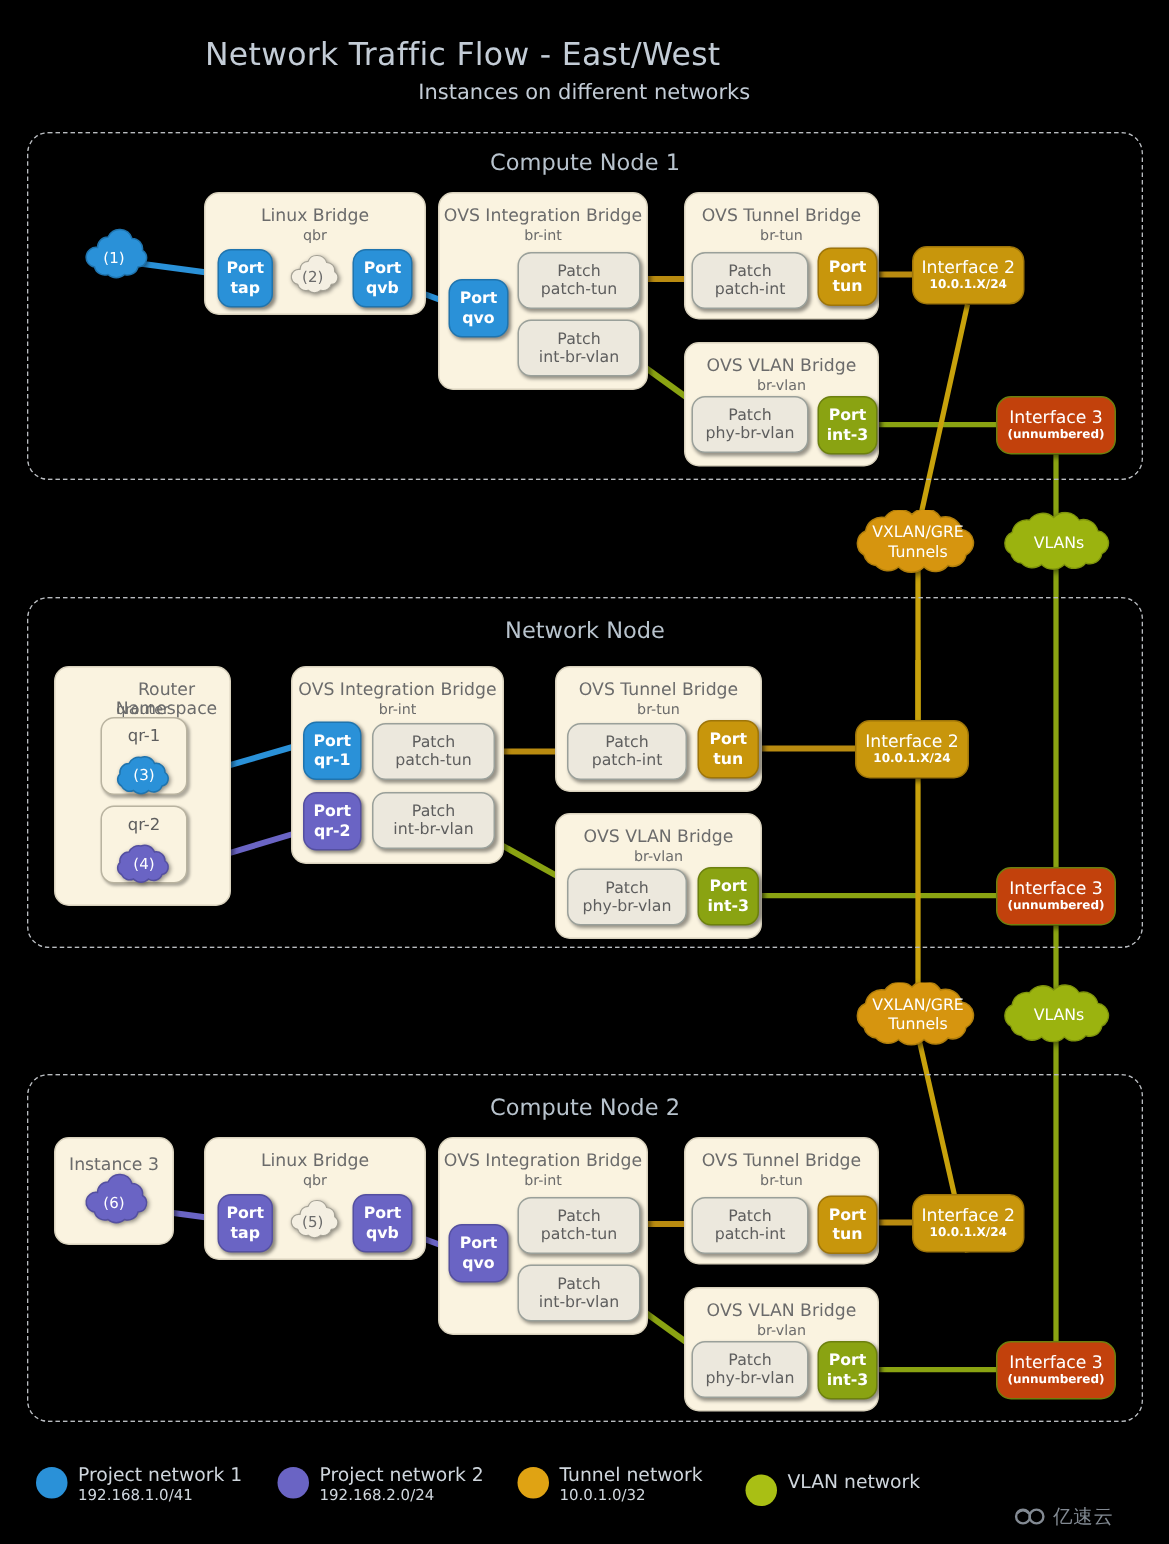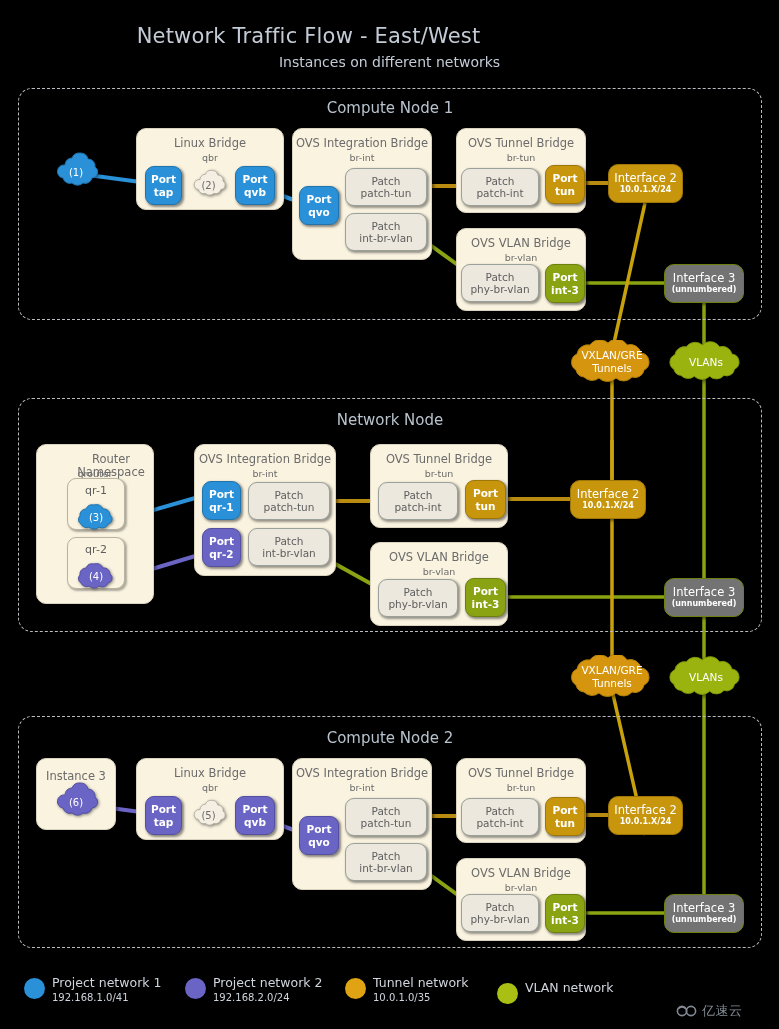--- a/index.html
+++ b/index.html
@@ -115,21 +115,21 @@
     flex-direction: column;
     align-items: center;
     justify-content: center;
     color: #ffffff;
     text-align: center;
     box-shadow: 2px 2px 3px rgba(0,0,0,0.45);
   }
   .iface .if-name { font-size: 11.5px; line-height: 1.15; }
   .iface .if-sub  { font-size: 8px; line-height: 1.2; font-weight: bold; }
   .iface.gold  { background: #c8960c; border: 1px solid #9e7509; }
-  .iface.olive { background: #737373; border: 1px solid #6c800e; }
+  .iface.olive { background: #c2410c; border: 1px solid #6c800e; }
 
   
   .inst-label {
     text-align: center; width: 100%;
     font-size: 11.5px; color: #6b6b6b;
   }
 
   
   .subbox {
     background: #faf3e0;
@@ -553,21 +553,21 @@
       <div class="legend-sub">192.168.1.0/41</div>
     </div>
     <div class="legend-item" style="left:185px; top:0;">
       <div class="legend-dot" style="background:#6a64c4"></div>
       <div class="legend-name">Project network 2</div>
       <div class="legend-sub">192.168.2.0/24</div>
     </div>
     <div class="legend-item" style="left:345px; top:0;">
       <div class="legend-dot" style="background:#e0a313"></div>
       <div class="legend-name">Tunnel network</div>
-      <div class="legend-sub">10.0.1.0/35</div>
+      <div class="legend-sub">10.0.1.0/32</div>
     </div>
     <div class="legend-item" style="left:497px; top:5px;">
       <div class="legend-dot" style="background:#a9bf14"></div>
       <div class="legend-name">VLAN network</div>
     </div>
   </div>
 
   <div class="abs watermark">
     <svg width="22" height="16" viewBox="0 0 22 16">
       <circle cx="6" cy="8" r="4.6" fill="none" stroke="#9aa3ad" stroke-width="1.6"></circle>

